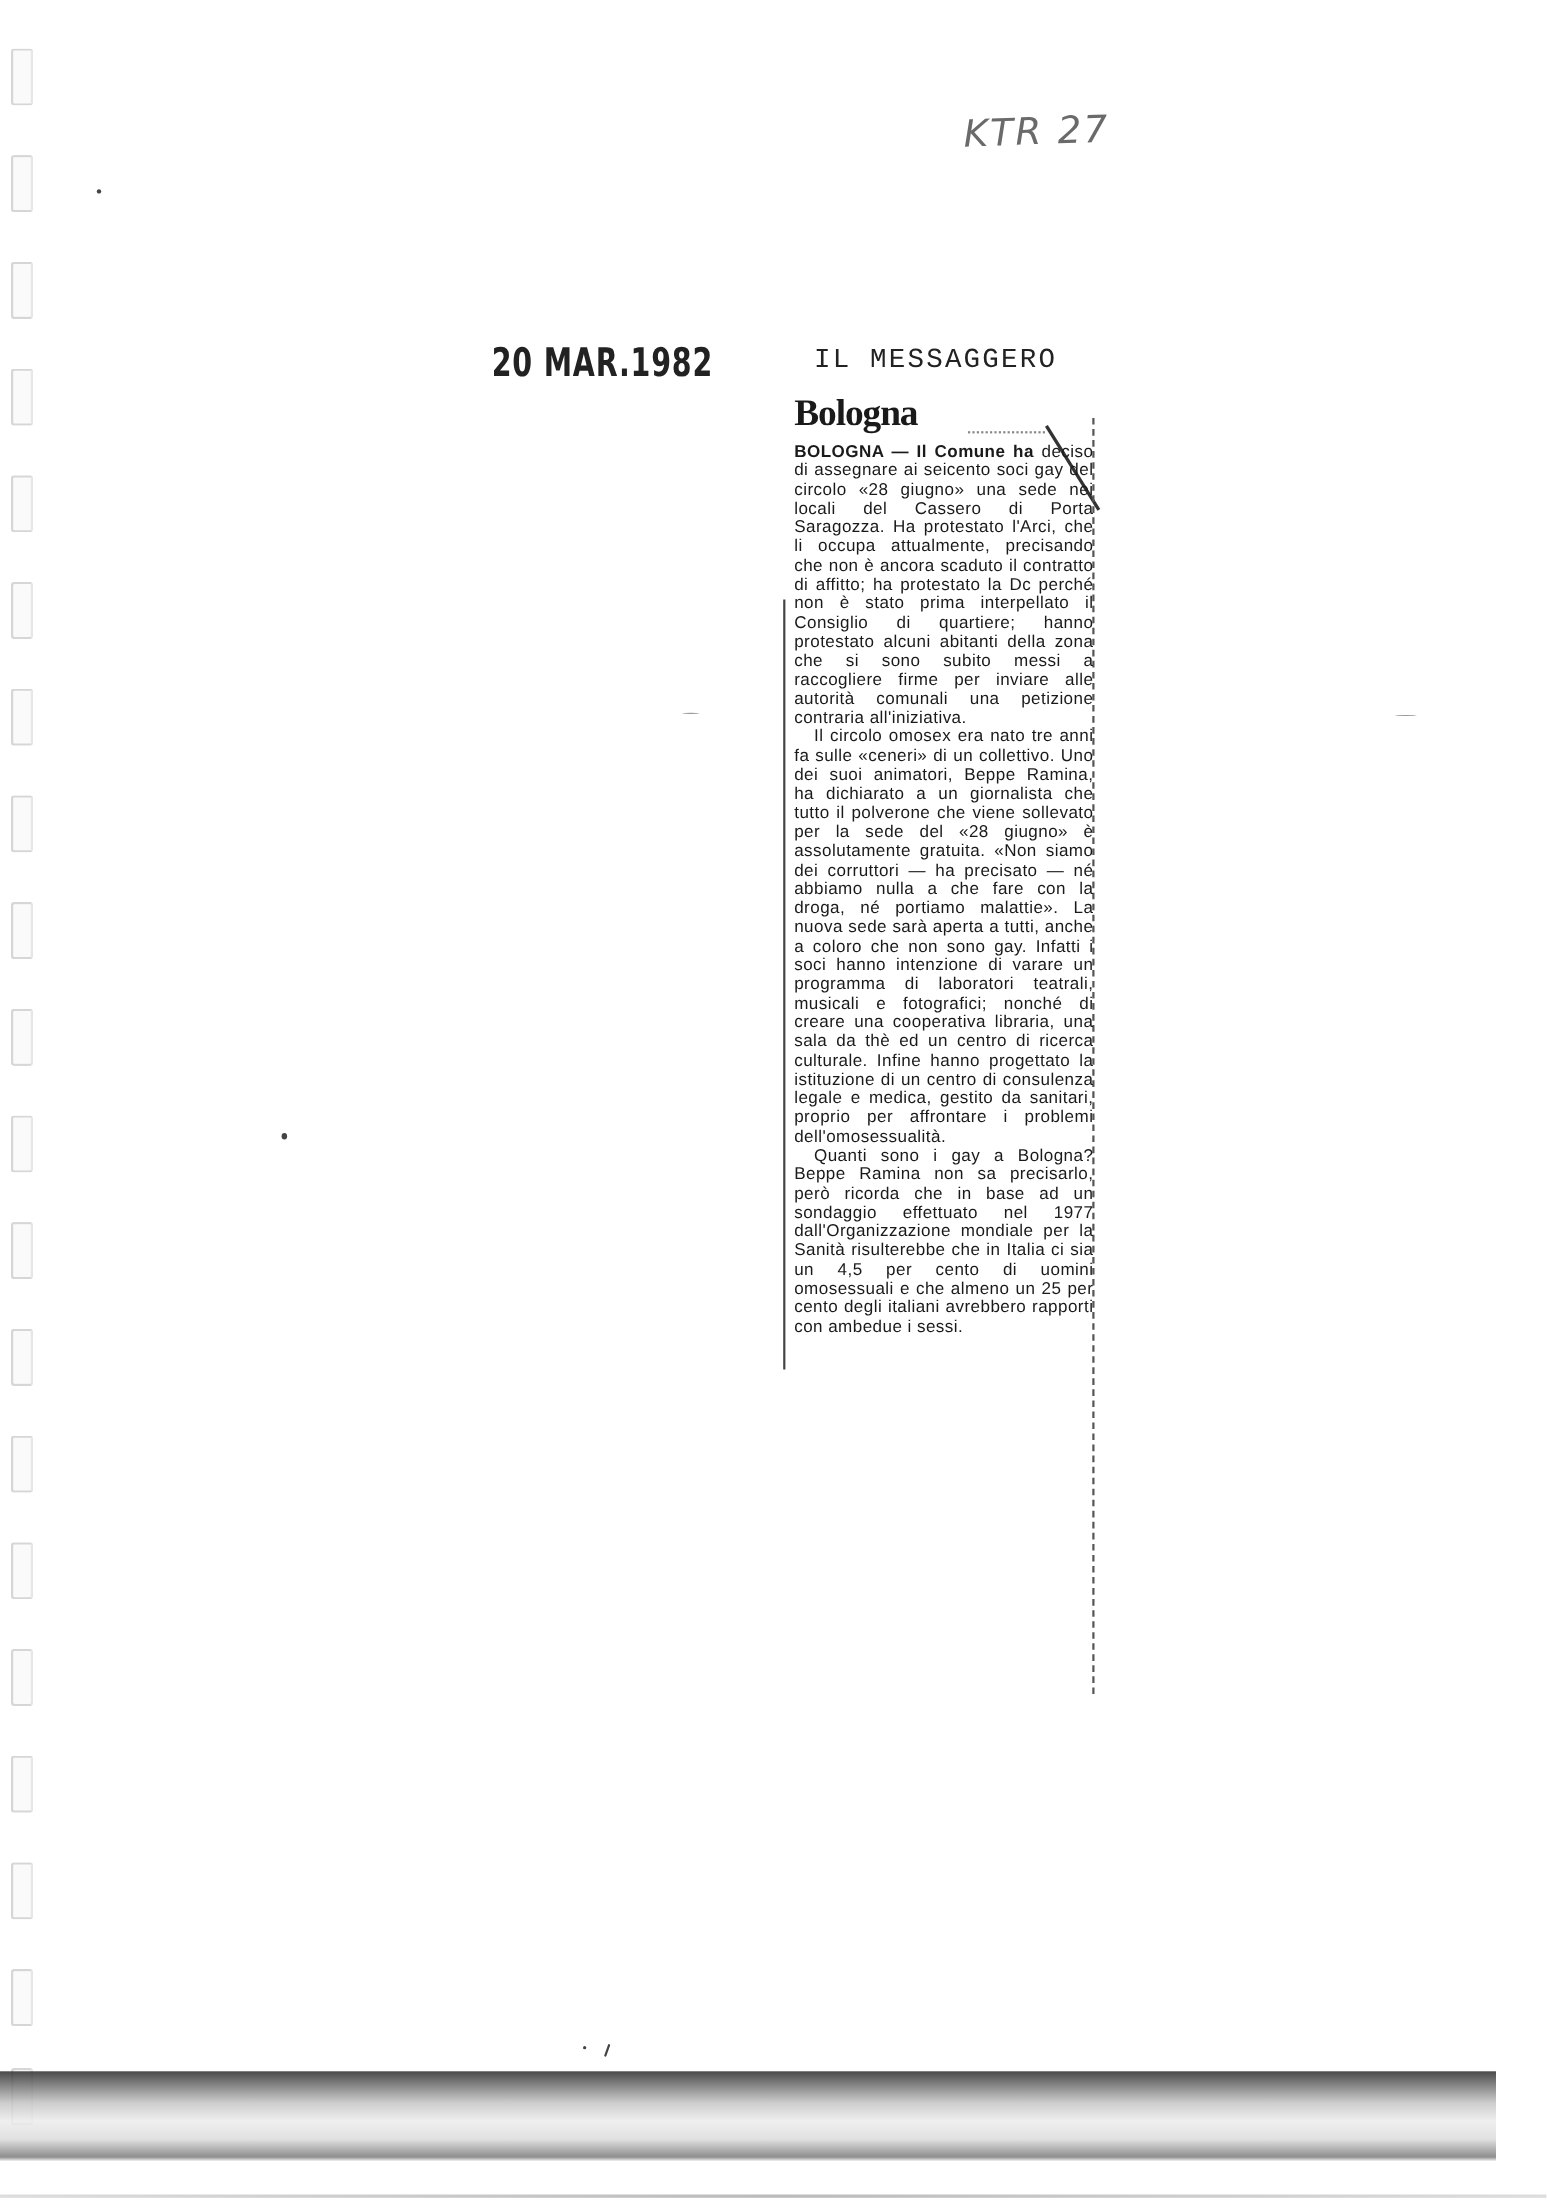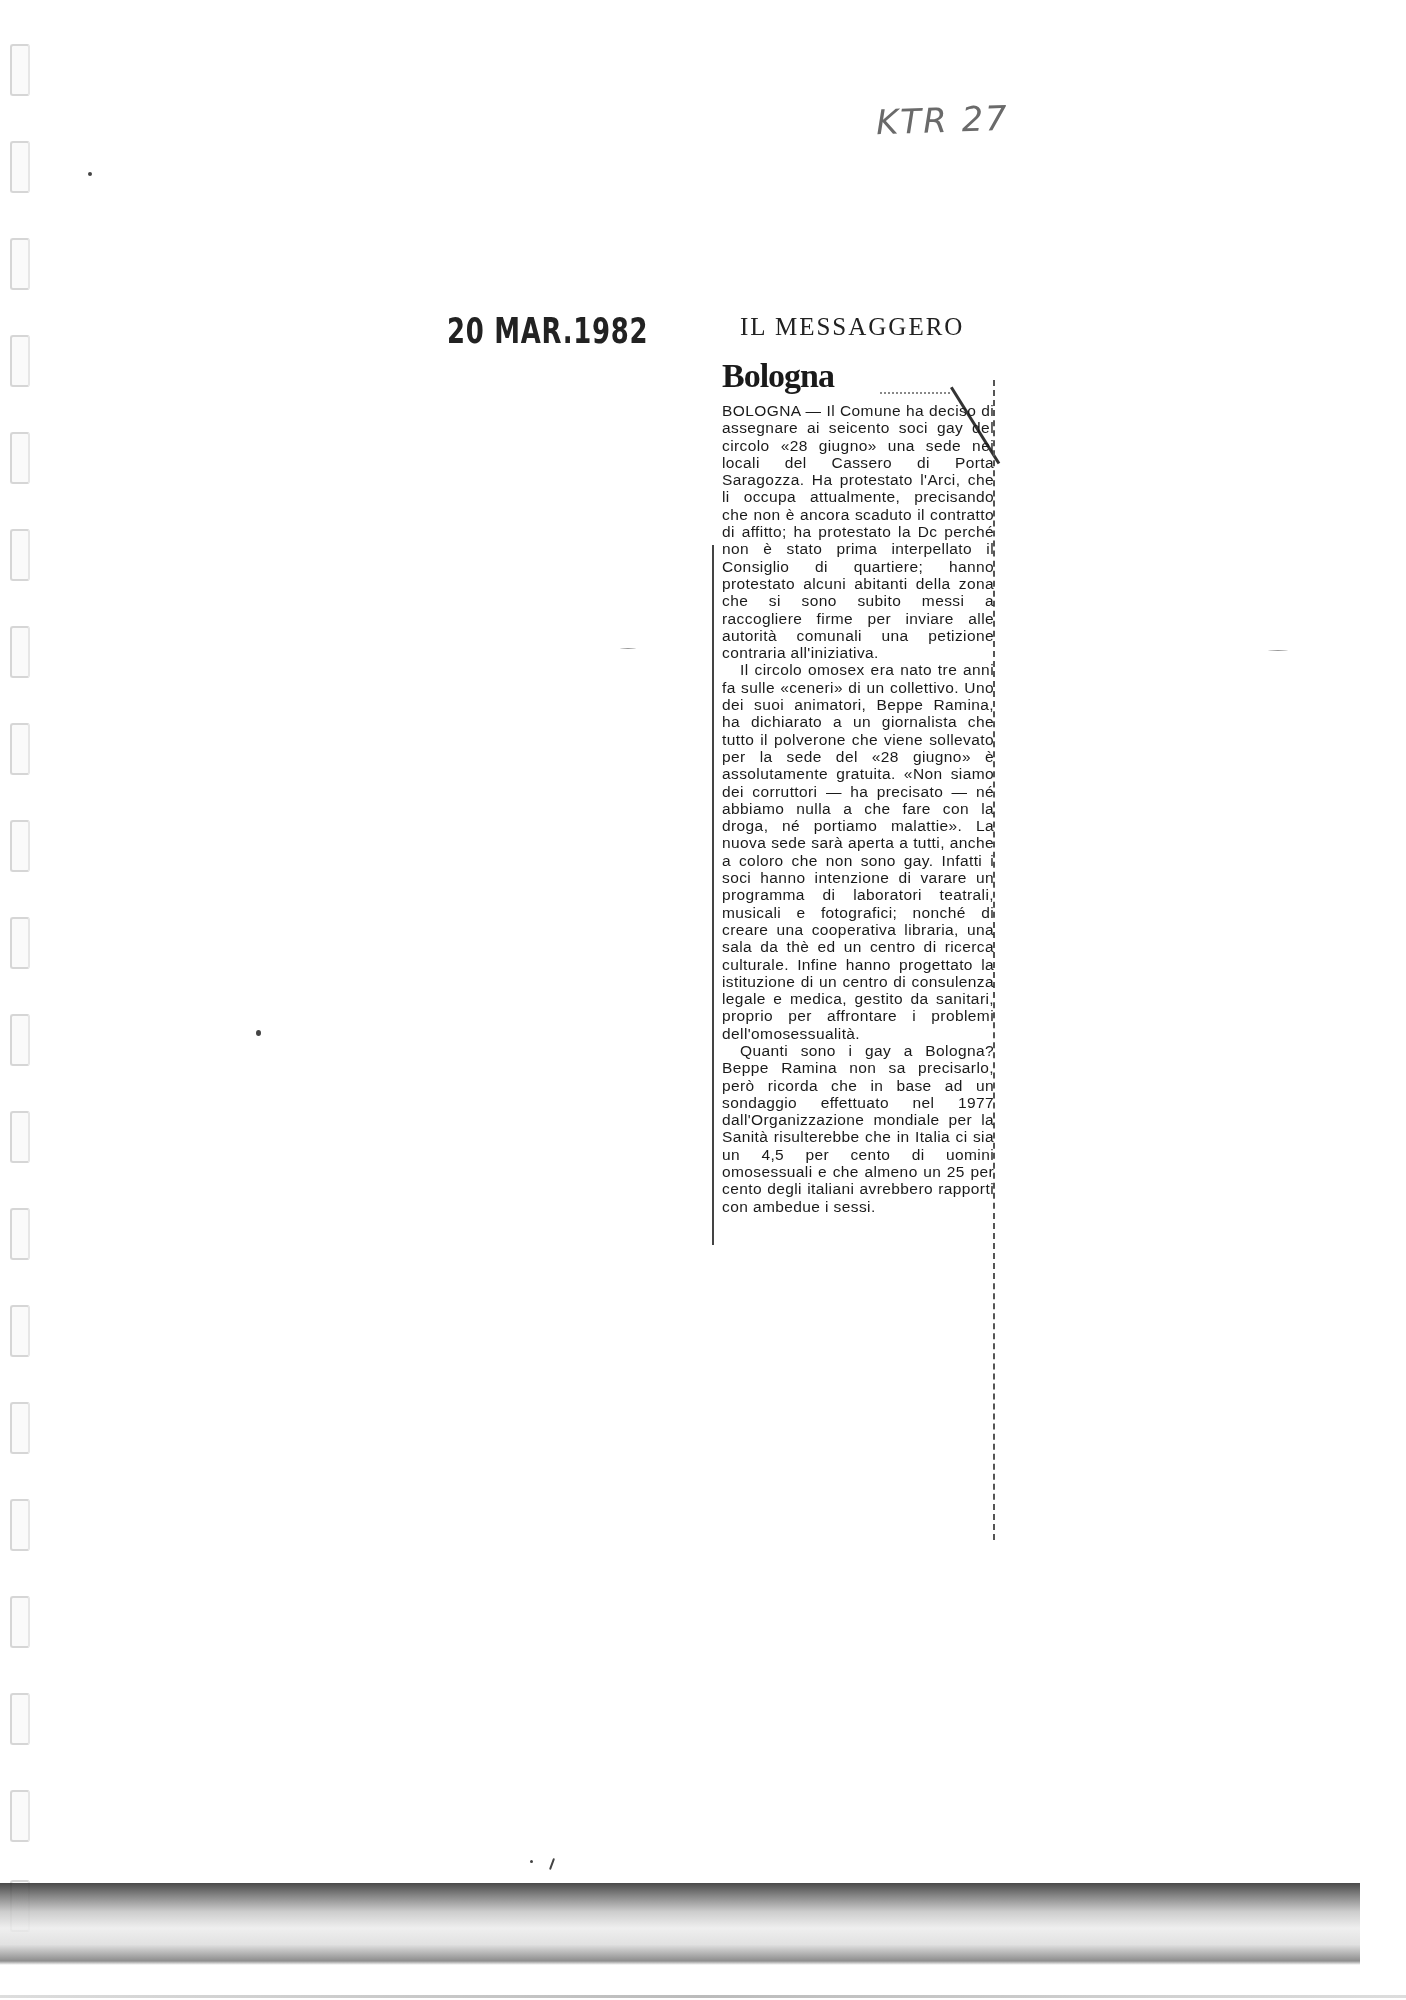--- a/index.html
+++ b/index.html
@@ -48,21 +48,21 @@
       font-weight: bold;
       color: #222;
       transform: scaleX(0.72);
       transform-origin: left top;
       letter-spacing: 1px;
     }
     .newspaper-name {
       position: absolute;
       left: 740px;
       top: 313px;
-      font-family: Liberation Serif, serif;
+      font-family: Liberation Mono, monospace;
       font-size: 25px;
       color: #222;
       letter-spacing: 2px;
     }
     .article {
       position: absolute;
       left: 712px;
       top: 356px;
       width: 282px;
     }
@@ -93,21 +93,21 @@
       letter-spacing: 0.4px;
     }
     .body-text p {
       margin: 0;
       text-indent: 0;
     }
     .body-text p.indent {
       text-indent: 18px;
     }
     .lead {
-      font-weight: normal;
+      font-weight: bold;
     }
     .rule-left {
       position: absolute;
       left: 712px;
       top: 545px;
       width: 2px;
       height: 700px;
       background: #444;
     }
     .rule-right {

